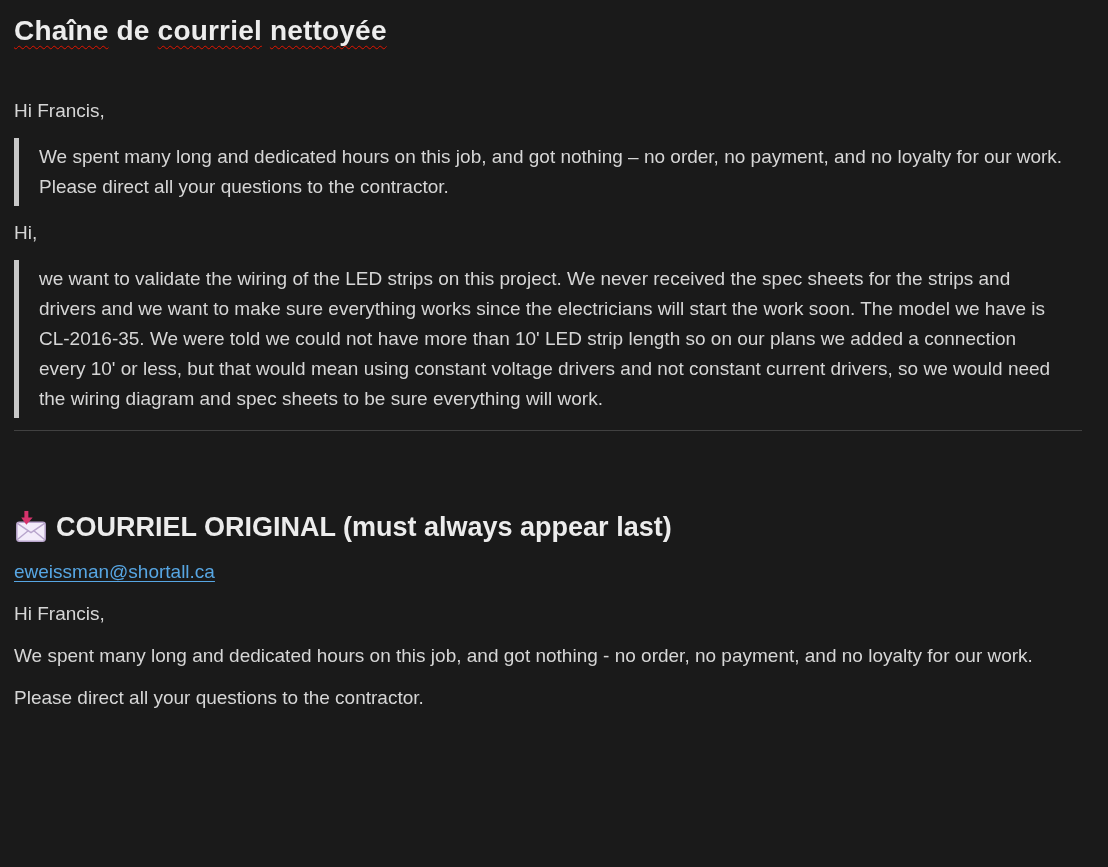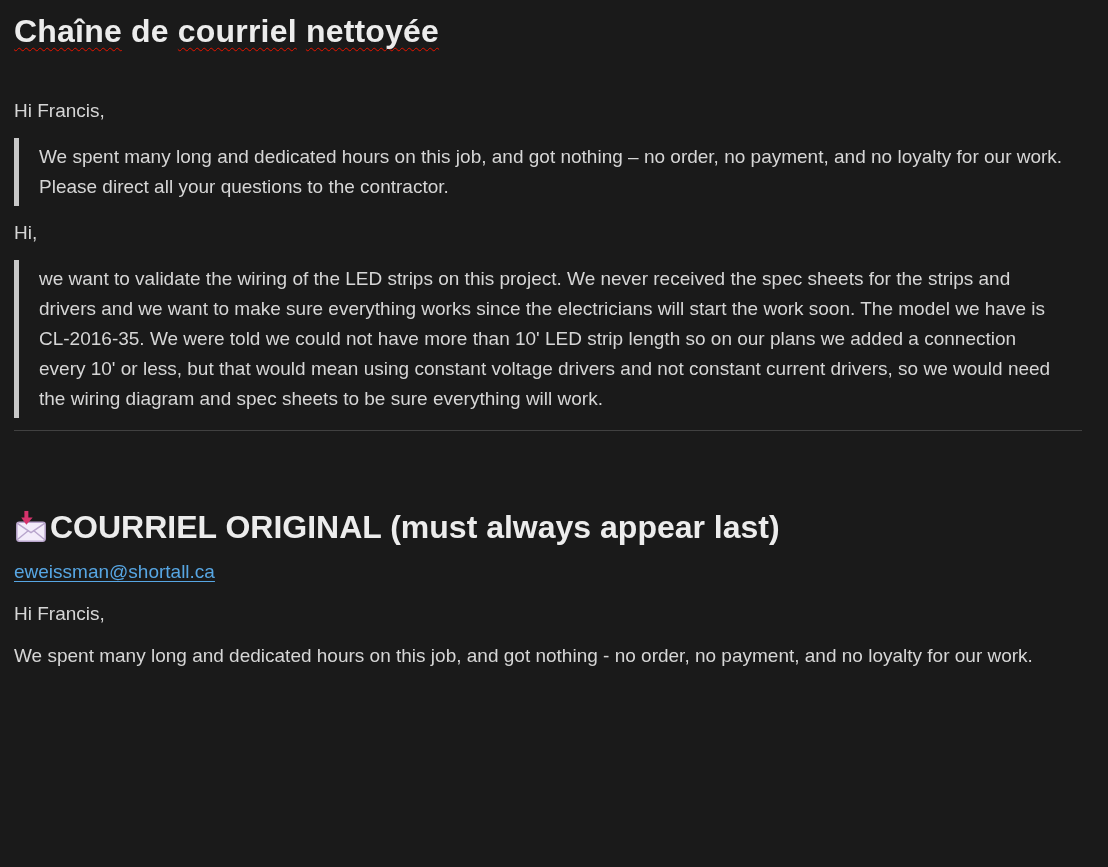--- a/index.html
+++ b/index.html
@@ -8,21 +8,21 @@
     overflow: hidden;
     background: #1a1a1a;
     color: #d6d6d6;
     font-family: "Liberation Sans", "DejaVu Sans", sans-serif;
     font-size: 19px;
     line-height: 30px;
   }
   .page { padding: 8px 26px 0 14px; }
 
   h1.doc-title {
-    font-size: 32px;
+    font-size: 28px;
     line-height: 38px;
     font-weight: bold;
     color: #ececec;
     margin: 4px 0 46px 0;
     letter-spacing: 0.2px;
   }
   .sq {
     text-decoration: underline wavy #e51400;
     text-decoration-thickness: 1px;
     text-underline-offset: 5px;
@@ -56,28 +56,28 @@
     color: #d6d6d6;
   }
 
   hr.divider {
     border: none;
     border-top: 1px solid #414141;
     margin: 12px 0 0 0;
   }
 
   h2.section-title {
-    font-size: 32px;
+    font-size: 27px;
     line-height: 36px;
     font-weight: bold;
     color: #ececec;
     margin: 78px 0 12px 0;
     display: flex;
     align-items: center;
-    gap: 2px;
+    gap: 8px;
   }
   .envelope-icon { width: 34px; height: 34px; flex: 0 0 auto; }
 </style>
 </head>
 <body>
 
 <div class="page">
 
   <h1 class="doc-title"><span class="sq">Chaîne</span>
     <span>de</span>
@@ -108,14 +108,15 @@
       <rect x="11" y="1" width="4.2" height="7.5" fill="#d6336c"></rect>
       <path d="M7.6 8 L19.8 8 L13.1 15.5 Z" fill="#d6336c"></path>
     </svg>
     <span>COURRIEL ORIGINAL (must always appear last)</span>
   </h2>
 
   <p><a class="link">eweissman@shortall.ca</a></p>
 
   <p>Hi Francis,</p>
   <p>We spent many long and dedicated hours on this job, and got nothing - no order, no payment, and no loyalty for our work.</p>
+  <p>Please direct all your questions to the contractor.</p>
 
 </div>
 
 </body></html>

